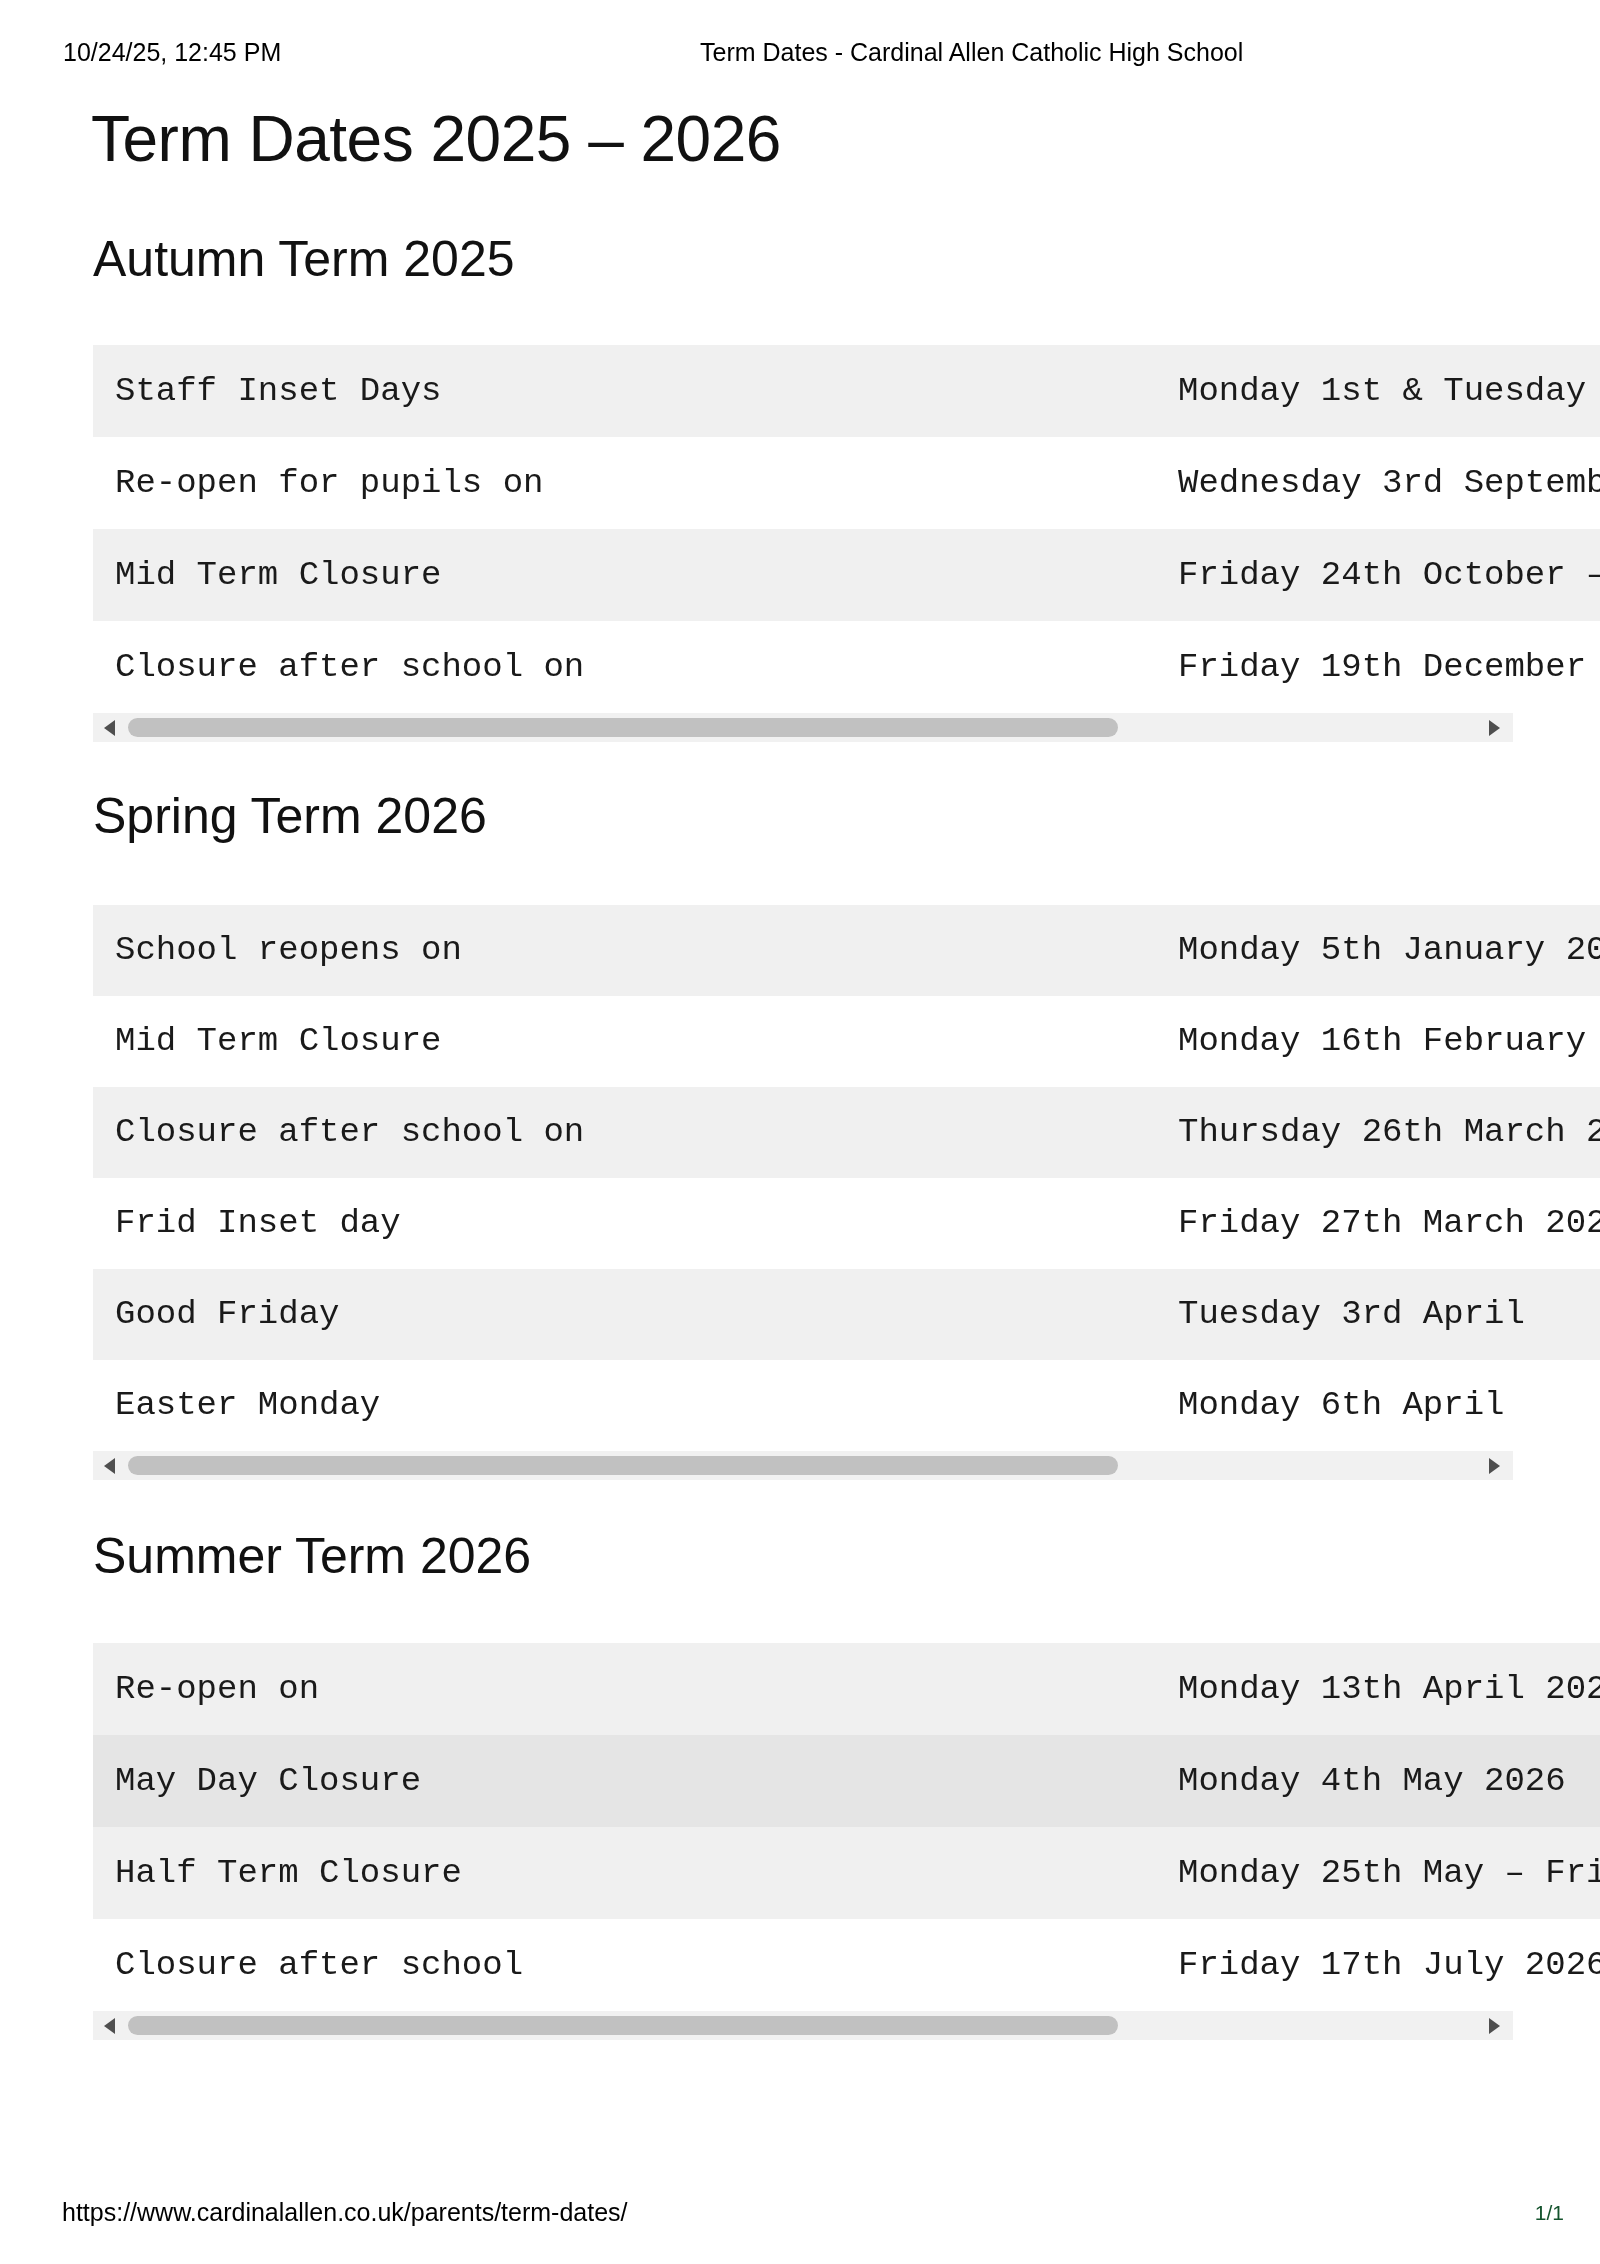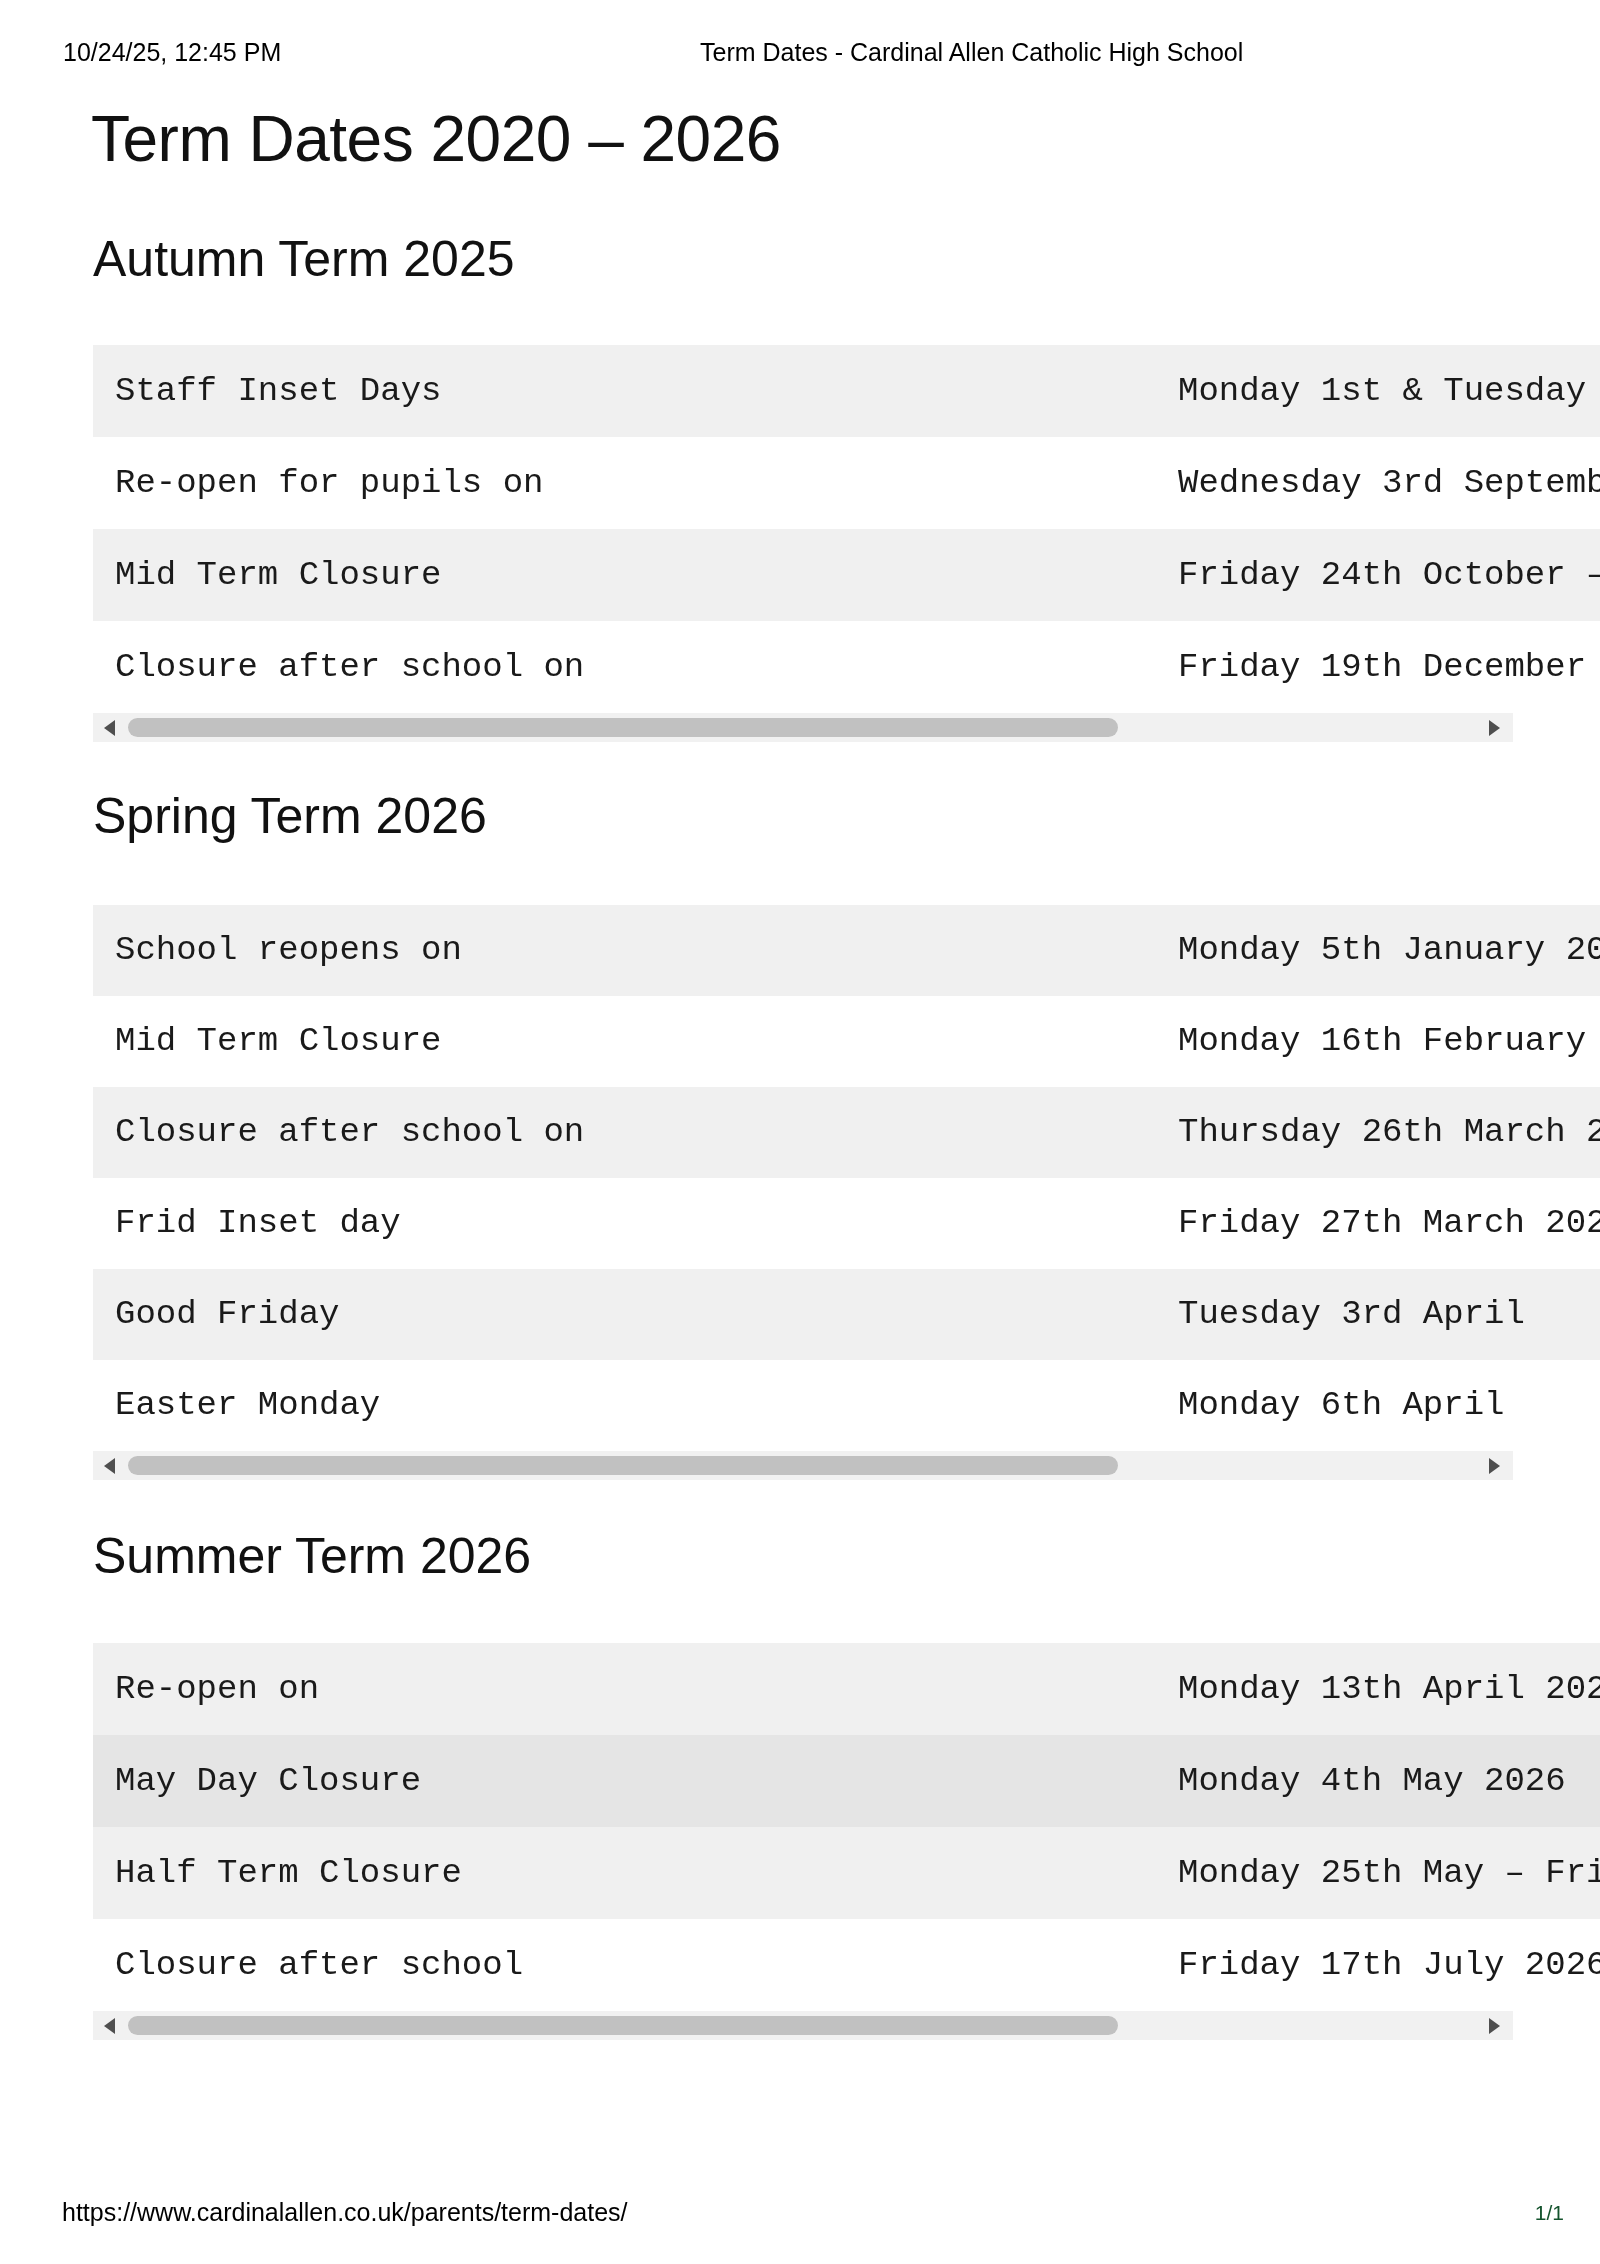--- a/index.html
+++ b/index.html
@@ -71,21 +71,21 @@
     position:absolute; right:36px; top:2200px;
     font-size:21px; line-height:25px; color:#14532d; white-space:nowrap;
   }
 </style>
 </head>
 <body>
 
 <div class="page">
   <div class="phead-left">10/24/25, 12:45 PM</div>
   <div class="phead-center">Term Dates - Cardinal Allen Catholic High School</div>
-  <h1 class="page-title">Term Dates 2020 – 2026</h1>
+  <h1 class="page-title">Term Dates 2025 – 2026</h1>
   <div id="sections">
       <h2 class="section-heading" style="top: 234px; text-align: right;">Autumn Term 2025</h2>
       <div class="term-table" style="top: 345px;">
         <div class="term-row" style="height: 92px; background: rgb(240, 240, 240);">
           <span class="cell-label" style="line-height: 92px;">Staff Inset Days</span>
           <span class="cell-value" style="line-height: 92px;">Monday 1st &amp; Tuesday 2nd</span>
         </div>
         <div class="term-row" style="height: 92px; background: rgb(255, 255, 255);">
           <span class="cell-label" style="line-height: 92px;">Re-open for pupils on</span>
           <span class="cell-value" style="line-height: 92px;">Wednesday 3rd September</span>

